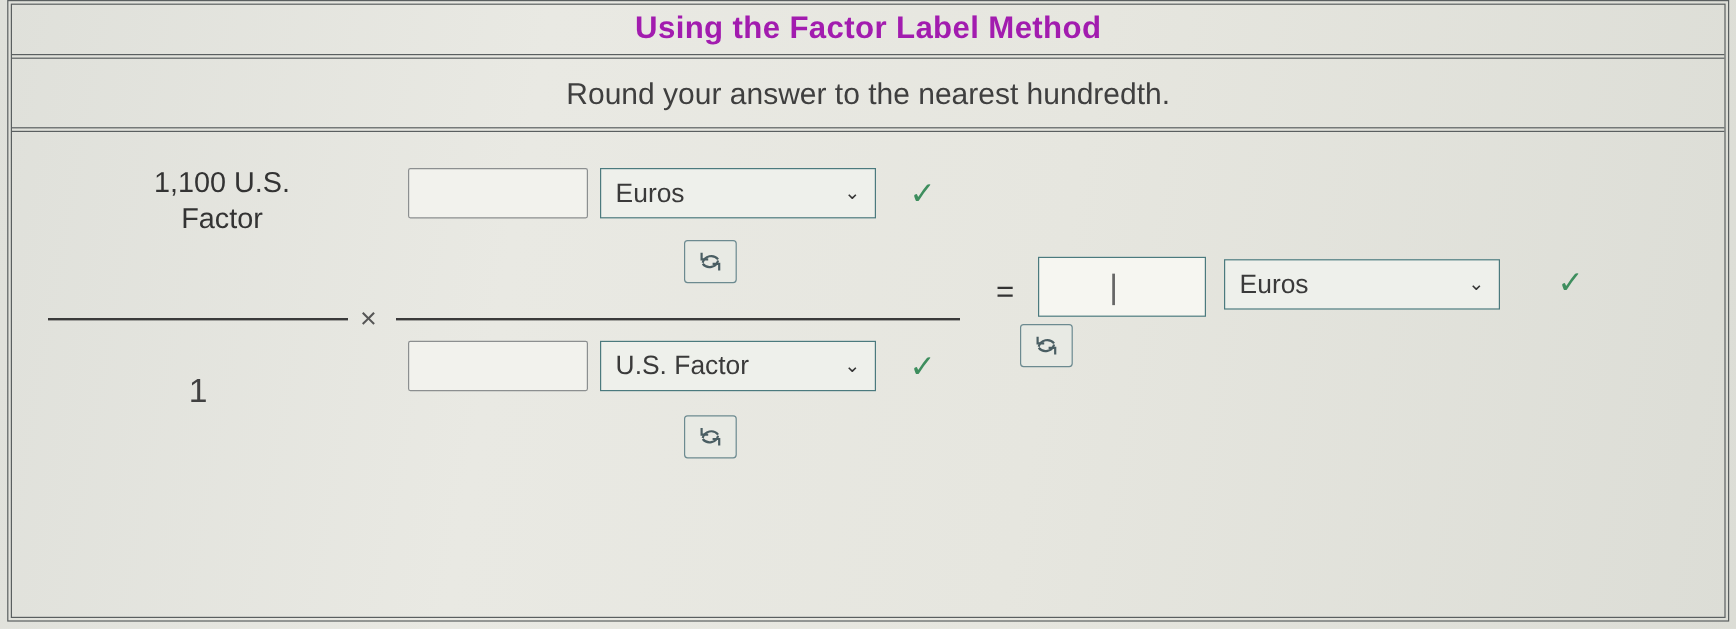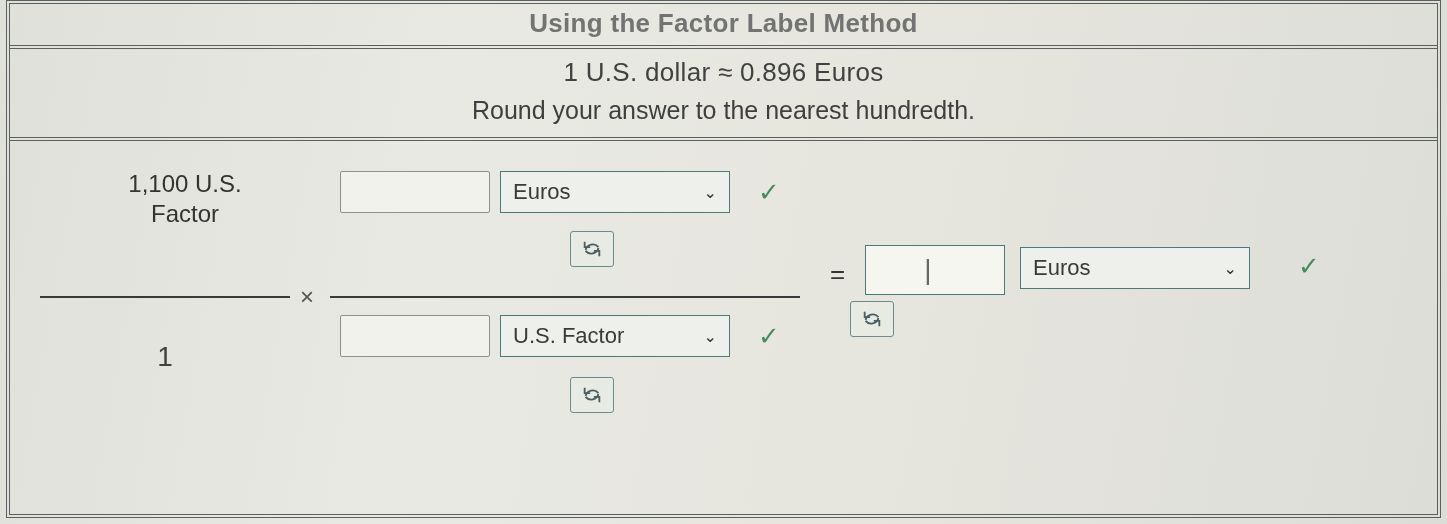--- a/index.html
+++ b/index.html
@@ -15,21 +15,21 @@
     border: 4px double #5a5f60;
     margin: 0 6px;
     height: 518px;
     position: relative;
     background: transparent;
   }
   .row-title {
     text-align: center;
     font-size: 26px;
     font-weight: 600;
-    color: #737373;
+    color: #a21caf;
     padding: 4px 0 6px 0;
     border-bottom: 4px double #5a5f60;
     letter-spacing: .3px;
   }
   .row-prompt {
     border-bottom: 4px double #5a5f60;
     text-align: center;
     padding: 8px 0 10px 0;
   }
   .rate {
@@ -182,21 +182,20 @@
   .approx { font-family: inherit; }
 </style>
 </head>
 <body>
 
 <div class="outer">
 
   <div class="row-title">Using the Factor Label Method</div>
 
   <div class="row-prompt">
-    <div class="rate approx">1 U.S. dollar ≈ 0.896 Euros</div>
     <div class="instruct">Round your answer to the nearest hundredth.</div>
   </div>
 
   <div class="row-work">
 
     <div class="starting">
       <span>1,100 U.S.</span><br>
       <span>Factor</span>
     </div>
     <div class="starting-bar"></div>

